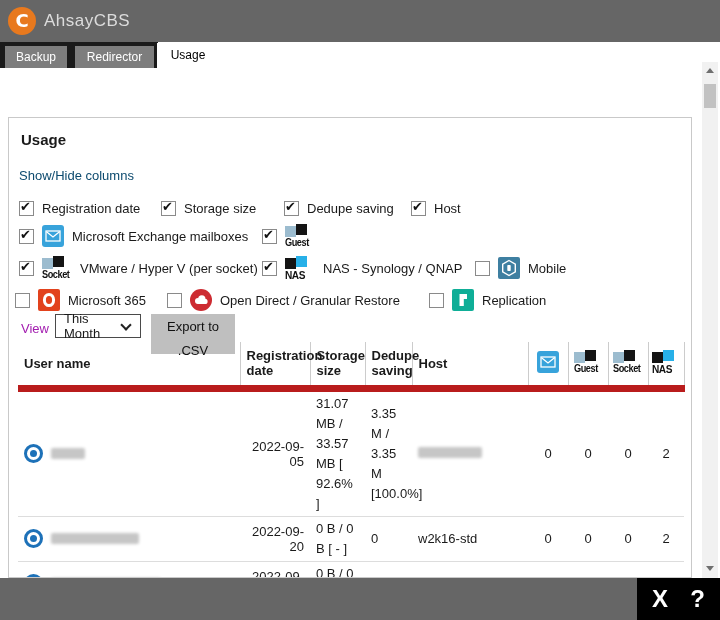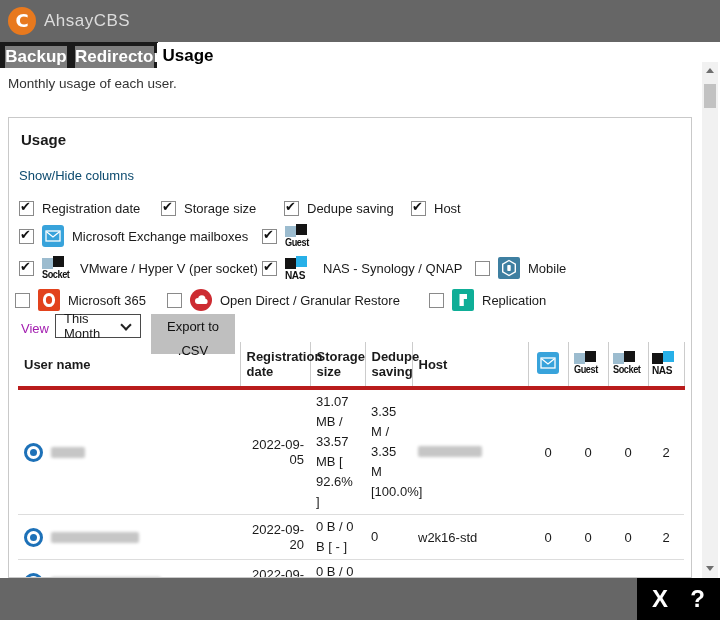--- a/index.html
+++ b/index.html
@@ -10,21 +10,21 @@
   .topbar{position:absolute;left:0;top:0;width:720px;height:42px;background:#666666;}
   .logo{position:absolute;left:8px;top:7px;width:28px;height:28px;border-radius:50%;
         background:#e8791e;text-align:center;}
   .logo b{font:bold 18px/28px "DejaVu Sans",sans-serif;color:#fff;}
   .app-title{position:absolute;left:44px;top:0;height:42px;line-height:42px;
              font-size:17px;color:#dcdcdc;letter-spacing:.5px;}
 
   
   .tabstrip{position:absolute;left:0;top:42px;width:720px;height:28px;}
   .tab-dark{position:absolute;left:0;top:0;width:158px;height:26px;background:#1a1a1a;}
-  .tab{position:absolute;text-align:center;font-weight:bold;font-size:17px;cursor:default;}
+  .tab{position:absolute;text-align:center;font-weight:normal;font-size:12px;cursor:default;}
   .tab-gray{top:4px;height:22px;line-height:22px;background:#7d7d7d;color:#fff;}
   .tab-active{top:1px;height:27px;line-height:25px;background:#fff;color:#000;}
 
   .subtitle{position:absolute;left:8px;top:76px;font-size:13.5px;color:#333;}
 
   
   .panel{position:absolute;left:8px;top:117px;width:684px;height:461px;box-sizing:border-box;
          border:1px solid #c9c9c9;background:#fff;overflow:hidden;}
   .panel-title{position:absolute;left:12px;top:13px;font-size:15px;font-weight:bold;}
   .showhide{position:absolute;left:10px;top:50px;font-size:13px;color:#0c4a6e;}
@@ -58,21 +58,21 @@
   .view-select span{font-size:13px;padding-left:8px;flex:1;}
   .caret{width:6px;height:6px;border-right:2px solid #222;border-bottom:2px solid #222;
          transform:rotate(45deg);margin-right:10px;margin-top:-3px;}
   .export-btn{position:absolute;left:142px;top:196px;width:84px;height:40px;background:#bfbfbf;
               border:none;font-family:"Liberation Sans",sans-serif;font-size:13px;color:#111;
               text-align:center;line-height:24px;cursor:pointer;}
 
   
   table.usage{position:absolute;left:9px;top:224px;width:666px;border-collapse:collapse;table-layout:fixed;}
   table.usage th{font-size:13px;font-weight:bold;text-align:left;vertical-align:middle;
-                 padding:4px 6px;border-right:1px solid #ccc;border-bottom:4px solid #b91c1c;height:46px;box-sizing:border-box;}
+                 padding:4px 6px;border-right:1px solid #ccc;border-bottom:7px solid #b91c1c;height:46px;box-sizing:border-box;}
   table.usage th.icon-col{text-align:center;padding:4px 0;}
   table.usage td{font-size:13px;vertical-align:middle;padding:2px 6px;border-bottom:1px solid #ddd;box-sizing:border-box;}
   td.reg{text-align:right;padding-right:8px;}
   td.num{text-align:center;}
   td.wrapcell{white-space:pre-line;line-height:20px;padding-left:6px;padding-right:0;}
   .user-wrap{display:flex;align-items:center;gap:8px;}
   .uicon{width:13px;height:13px;border:3px solid #1d71b8;border-radius:50%;position:relative;flex:0 0 auto;}
   .uicon::after{content:"";position:absolute;left:3px;top:3px;right:3px;bottom:3px;background:#1d71b8;border-radius:50%;}
   .redact{display:inline-block;height:11px;border-radius:2px;background:#c6c6c6;filter:blur(1.4px);}
 
@@ -102,21 +102,20 @@
     <div class="app-title">AhsayCBS</div>
   </div>
 
   <div class="tabstrip">
     <div class="tab-dark"></div>
     <div class="tab tab-gray" style="left:5px;width:62px">Backup</div>
     <div class="tab tab-gray" style="left:75px;width:79px">Redirector</div>
     <div class="tab tab-active" style="left:157px;width:62px">Usage</div>
   </div>
 
-  <div class="subtitle">Monthly usage of each user.</div>
 
   <div class="panel">
     <div class="panel-title">Usage</div>
     <div class="showhide">Show/Hide columns</div>
 
     <div class="toggle" style="left:10px;top:78px">
       <span class="cb checked"></span>
       <span>Registration date</span>
     </div>
     <div class="toggle" style="left:152px;top:78px">

